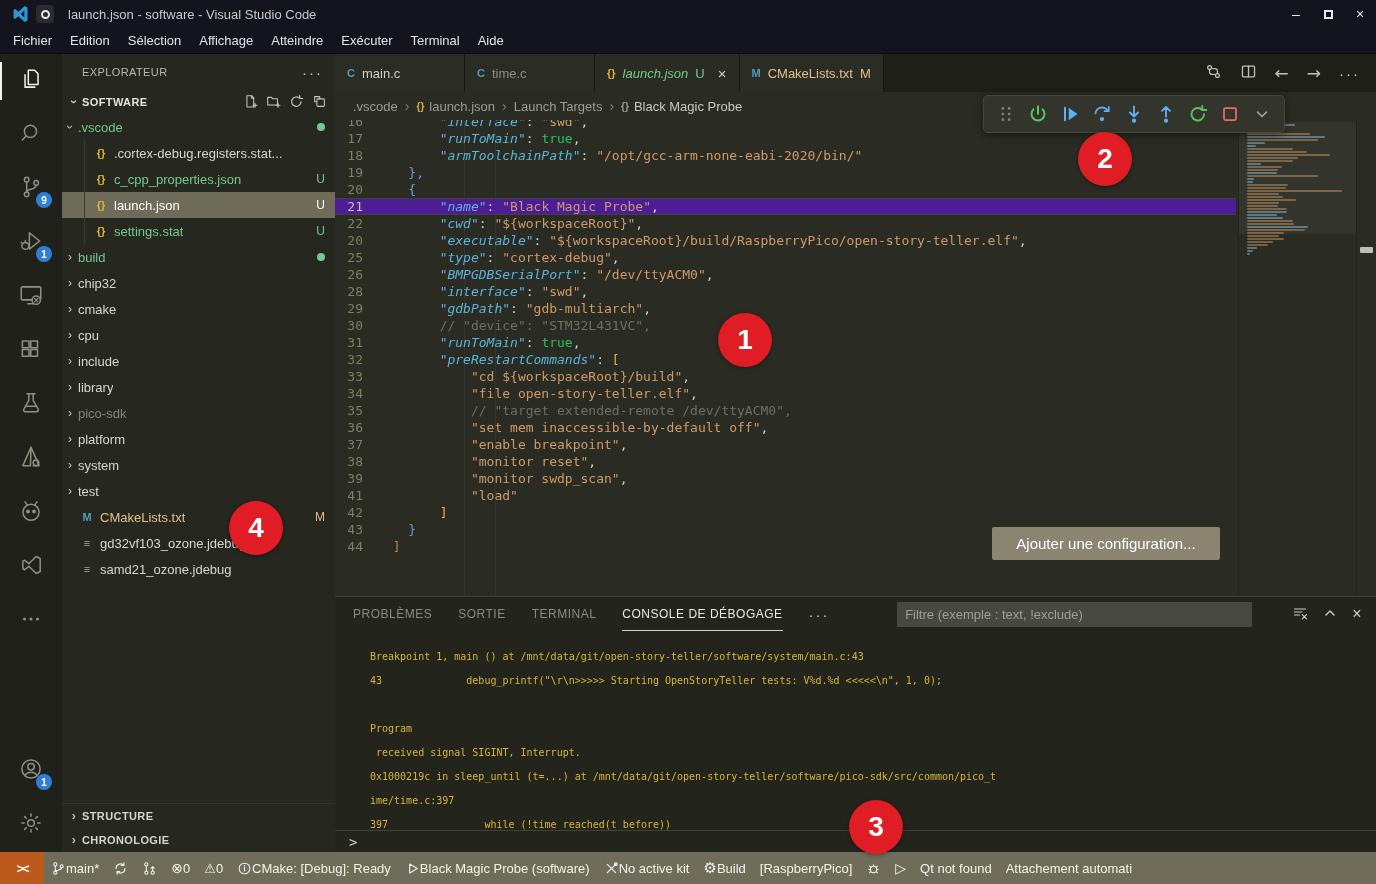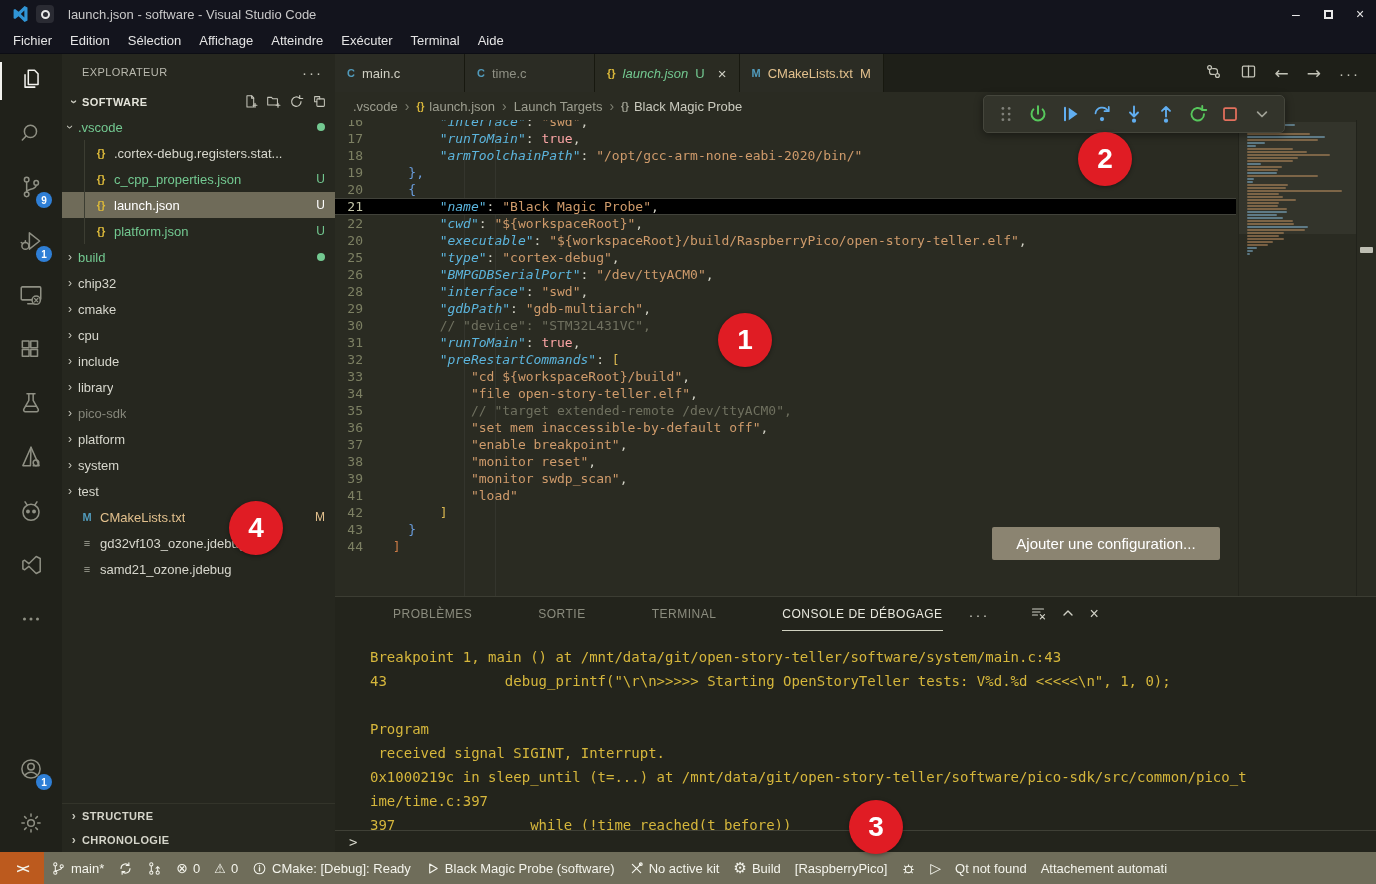--- a/index.html
+++ b/index.html
@@ -79,26 +79,26 @@
   .breadcrumb{height:28px;background:#2a2b22;display:flex;align-items:center;font-size:13px;color:#9d9e90;padding-left:18px;gap:7px;}
   .breadcrumb .sep{color:#7f8073;font-size:14px;}
   .breadcrumb .bico{font-weight:bold;font-size:10px;}
 
   
   .editor{height:476px;background:#2a2b22;position:relative;overflow:hidden;}
   .code-lines{position:absolute;left:0;top:-7px;right:140px;font-family:"DejaVu Sans Mono",monospace;font-size:13px;line-height:17px;}
   .code-line{display:flex;height:17px;position:relative;}
   .code-line .ln{width:42px;flex:0 0 42px;text-align:right;color:#7d8063;padding-right:14px;}
   .code-line .ct{white-space:pre;color:#d4d4c8;}
-  .code-line.current{background:#000000;box-shadow:0 -1px 0 #41423a inset,0 1px 0 #41423a inset;}
+  .code-line.current{background:#4c1d95;box-shadow:0 -1px 0 #41423a inset,0 1px 0 #41423a inset;}
   .code-line.current .ln{color:#c4c6a9;}
   .sk{color:#5cb5dd;font-style:italic;}
   .ss{color:#cf9b6b;}
   .sp{color:#d4d4c8;}
-  .sv{color:#fca5a5;}
+  .sv{color:#22c55e;}
   .sc{color:#6f705f;}
   .sb2{color:#6a9ddd;}
   .sy{color:#d9b650;}
   .so{color:#ca7a46;}
   .guides{position:absolute;left:42px;top:0;bottom:0;pointer-events:none;}
   .guide{position:absolute;top:0;bottom:0;border-left:1px solid rgba(255,255,255,.05);}
 
   .add-config{position:absolute;left:657px;top:407px;width:228px;height:33px;background:#8b8471;color:#ffffff;
     font-size:15px;display:flex;align-items:center;justify-content:center;border:none;border-radius:2px;}
 
@@ -113,36 +113,36 @@
   
   .dbg-toolbar{position:absolute;top:41px;left:648px;height:38px;background:#33342b;border:1px solid #45463c;border-radius:5px;
     display:flex;align-items:center;padding:0 8px;gap:4px;z-index:40;box-shadow:0 2px 8px rgba(0,0,0,.45);}
   .dbg-btn{width:28px;height:28px;display:flex;align-items:center;justify-content:center;border-radius:4px;}
   .dbg-btn svg{width:20px;height:20px;}
   .dbg-grip{color:#80817a;} .dbg-green{color:#57c75c;} .dbg-blue{color:#61aef0;} .dbg-red{color:#e4705d;} .dbg-gray{color:#a0a196;}
 
   
   .panel{flex:1;background:#23241c;border-top:1px solid #3c3d33;display:flex;flex-direction:column;min-height:0;}
   .panel-head{height:34px;display:flex;align-items:center;padding:0 14px 0 18px;gap:26px;font-size:12px;letter-spacing:.5px;color:#8b8c7e;}
-  .panel-tab{height:100%;display:flex;align-items:center;border-bottom:1px solid transparent;margin-left:40px;}
+  .panel-tab{height:100%;display:flex;align-items:center;border-bottom:1px solid transparent;}
   .panel-tab.active{color:#e9e9df;border-bottom-color:#d0d1c0;}
   .panel-dots{font-size:15px;letter-spacing:2px;color:#c5c5ba;}
   .panel-filter{margin-left:auto;width:355px;height:25px;background:#474840;border:none;color:#d8d8cc;font-size:13px;padding:0 8px;}
   .panel-filter::placeholder{color:#9fa092;}
   .panel-icons{display:flex;align-items:center;gap:14px;margin-left:14px;color:#d0d0c5;}
   .panel-icons svg{width:16px;height:16px;}
-  .console{flex:1;overflow:hidden;font-family:"DejaVu Sans Mono",monospace;font-size:14px;line-height:24px;color:#d6b73c;padding:14px 0 0 35px;white-space:pre;}
+  .console{flex:1;overflow:hidden;font-family:"DejaVu Sans Mono",monospace;font-size:10px;line-height:24px;color:#d6b73c;padding:14px 0 0 35px;white-space:pre;}
   .console-prompt{height:22px;border-top:1px solid #3f4036;display:flex;align-items:center;padding-left:14px;color:#d8d8cc;
     font-family:"DejaVu Sans Mono",monospace;font-size:14px;}
 
   
   .statusbar{height:32px;background:#6f6d5a;display:flex;align-items:center;color:#f4f4ec;font-size:13px;overflow:hidden;}
   .sb-remote{width:44px;height:100%;background:#bc5a1e;display:flex;align-items:center;justify-content:center;
     font-weight:bold;font-size:13px;letter-spacing:-1px;transform:skewX(0);}
-  .sb-item{display:flex;align-items:center;gap:5px;padding:0 7px;white-space:nowrap;height:100%;}
+  .sb-item{display:flex;align-items:center;padding:0 7px;white-space:nowrap;height:100%;}
   .sb-item svg{width:15px;height:15px;}
   .sb-item .tg{font-size:14px;}
 
   
   .ann{position:absolute;width:54px;height:54px;border-radius:50%;background:#e01c24;color:#fff;
     display:flex;align-items:center;justify-content:center;font-size:28px;font-weight:bold;z-index:60;box-shadow:0 1px 4px rgba(0,0,0,.4);}
 </style>
 </head>
 <body>
 
@@ -323,21 +323,21 @@
         </div>
         <div class="tree-row ind1 selected">
           <span class="tw"></span>
           <span class="fico ico-json">{}</span>
           <span class="lbl">launch.json</span>
           <span class="badge">U</span>
         </div>
         <div class="tree-row ind1 c-green">
           <span class="tw"></span>
           <span class="fico ico-json">{}</span>
-          <span class="lbl">platform.json</span>
+          <span class="lbl">settings.stat</span>
           <span class="badge">U</span>
         </div>
         <div class="tree-row ind0 c-green">
           <span class="tw">›</span>
           <span class="lbl">build</span>
           <span class="dot"></span>
         </div>
         <div class="tree-row ind0 c-normal">
           <span class="tw">›</span>
           <span class="lbl">chip32</span>
@@ -692,20 +692,21 @@
 
     <div class="panel">
       <div class="panel-head">
         <span id="panel-tabs" style="display:flex;gap:26px;height:100%">
             <span class="panel-tab">PROBLÈMES</span>
             <span class="panel-tab">SORTIE</span>
             <span class="panel-tab">TERMINAL</span>
             <span class="panel-tab active">CONSOLE DE DÉBOGAGE</span>
           </span>
         <span class="panel-dots">···</span>
+        <input class="panel-filter" placeholder="Filtre (exemple : text, !exclude)" style="">
         <span class="panel-icons" id="panel-icons">
             <span><svg viewBox="0 0 16 16" fill="none" stroke="currentColor" stroke-width="1.2" stroke-linecap="round" stroke-linejoin="round">
                 <path d="M2.5 4h11M2.5 7h7.5M2.5 10h5"></path>
                 <path d="M10.3 9.6l4.2 4.2M14.5 9.6l-4.2 4.2"></path>
               </svg></span>
             <span><svg viewBox="0 0 16 16" fill="none" stroke="currentColor" stroke-width="1.4" stroke-linecap="round" stroke-linejoin="round">
                 <path d="M4 10l4-4 4 4"></path>
               </svg></span>
             <span><span style="font-size:16px">×</span></span>
           </span>

